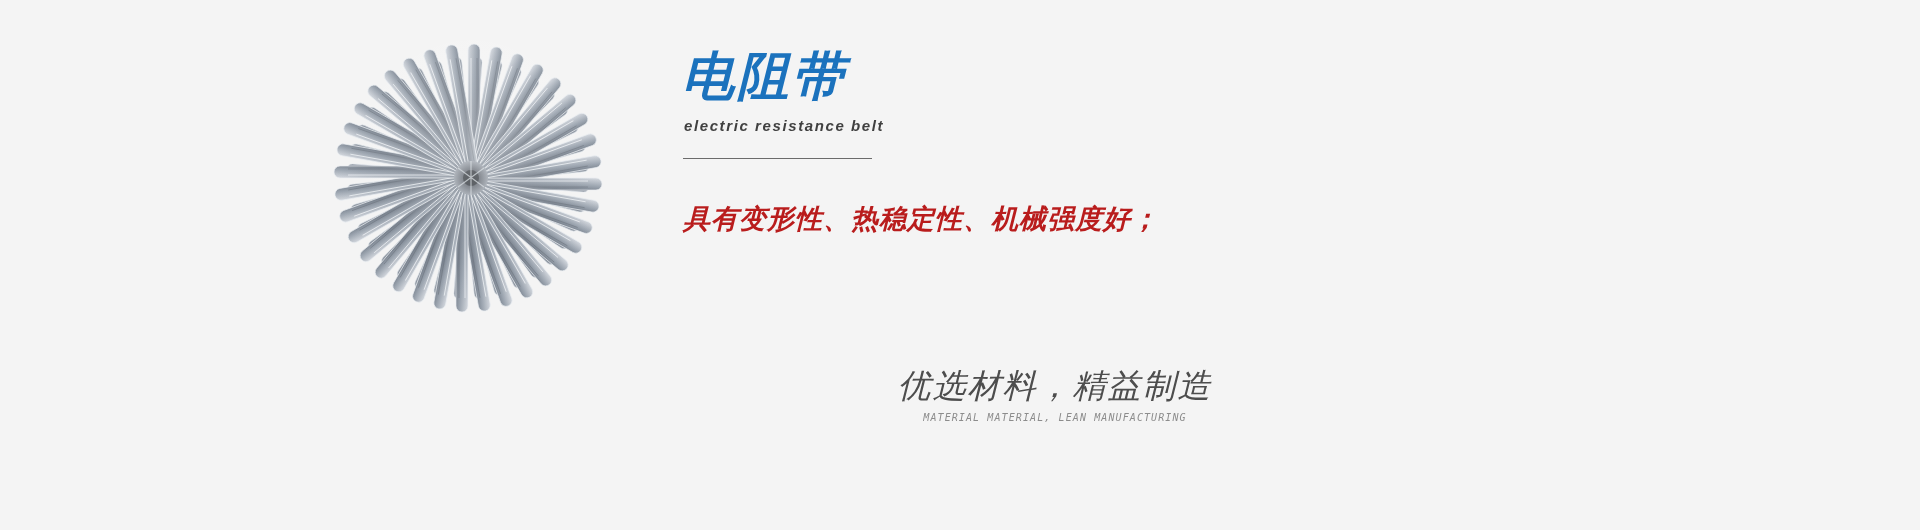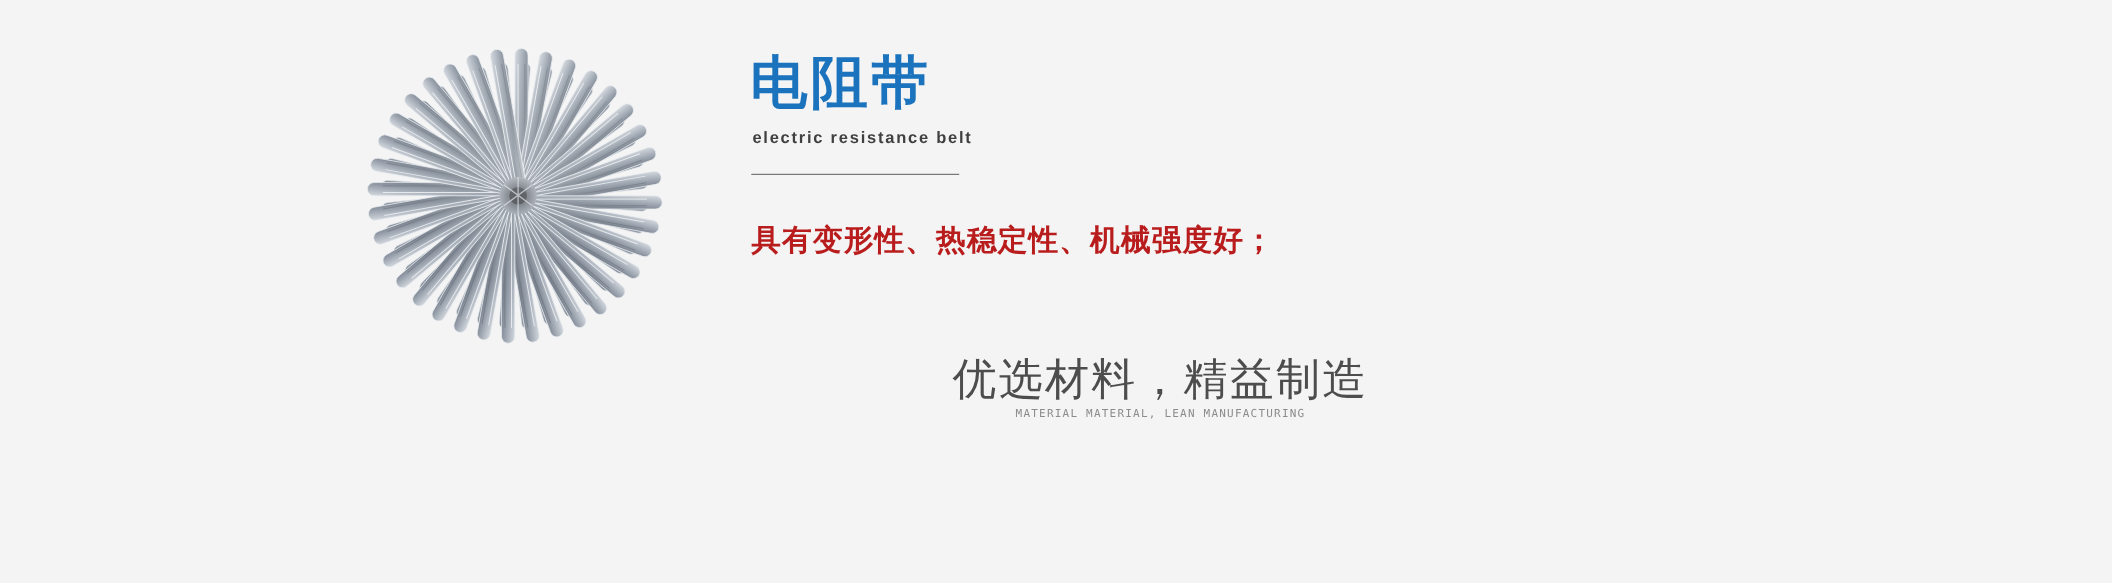--- a/index.html
+++ b/index.html
@@ -14,20 +14,21 @@
     font-family: "Liberation Sans", "DejaVu Sans", sans-serif;
     overflow: hidden;
   }
 
   .banner {
     position: relative;
     width: 1920px;
     height: 530px;
     background: #f4f4f4;
     overflow: hidden;
+    font-style: italic;
   }
 
   
   .product-figure {
     position: absolute;
     left: 296px;
     top: 38px;
     width: 360px;
     height: 325px;
   }
@@ -97,26 +98,27 @@
   
   .slogan {
     position: absolute;
     left: 775px;
     top: 325px;
     width: 560px;
     text-align: center;
   }
   .slogan-cn {
     font-family: "DejaVu Serif", "Liberation Serif", serif;
-    font-size: 40px;
+    font-size: 33px;
     line-height: 40px;
     font-weight: 400;
     color: #4d4d4d;
     letter-spacing: 2px;
     white-space: nowrap;
+    margin-top: 41px;
   }
   .slogan-en {
     font-family: "DejaVu Sans Mono", "Liberation Mono", monospace;
     font-size: 10px;
     line-height: 16px;
     font-weight: 400;
     color: #8c8c8c;
     letter-spacing: 1.1px;
     margin-top: 4px;
     white-space: nowrap;

